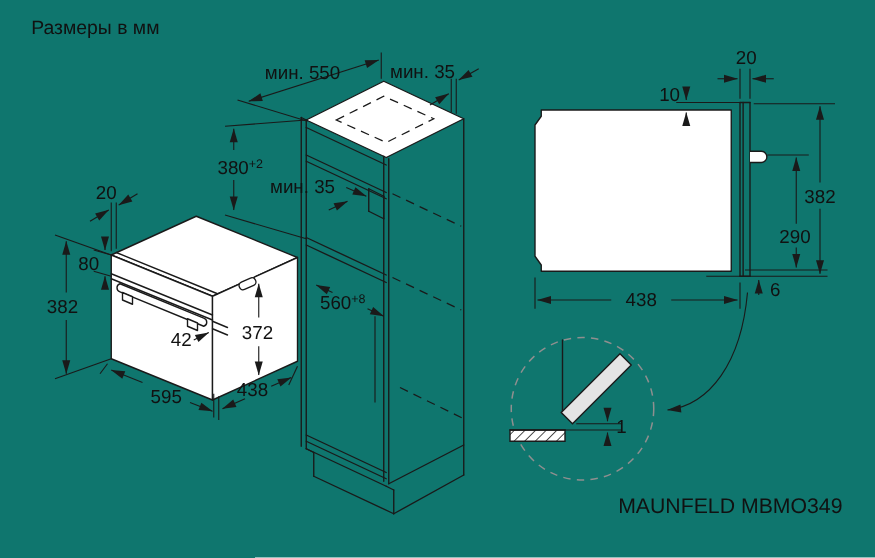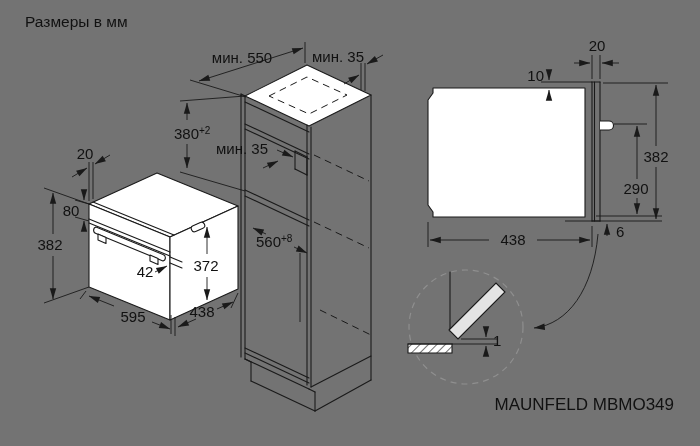--- a/index.html
+++ b/index.html
@@ -1,16 +1,16 @@
 <!DOCTYPE html>
 <html><head>
 <meta charset="utf-8">
 <style>
   html,body{margin:0;padding:0;background:#fff;}
-  .canvas{position:relative;width:700px;height:446px;background:#737373;overflow:hidden;
+  .canvas{position:relative;width:700px;height:446px;background:#0f766e;overflow:hidden;
           font-family:"Liberation Sans", sans-serif;}
   svg{display:block;}
   .ln   {stroke:#1a1a1a;stroke-width:1.1;fill:none;stroke-linejoin:round;stroke-linecap:round;}
   .lnf  {stroke:#1a1a1a;stroke-width:1.1;fill:#ffffff;stroke-linejoin:round;}
   .thin {stroke:#1a1a1a;stroke-width:0.9;fill:none;}
   .dash {stroke:#1a1a1a;stroke-width:1;fill:none;stroke-dasharray:7 5;}
   .diml {stroke:#1a1a1a;stroke-width:0.9;fill:none;}
   .dimt {font-size:15px;fill:#111;}
   .sup  {font-size:10px;}
   .ttl  {font-size:15.5px;fill:#111;}

